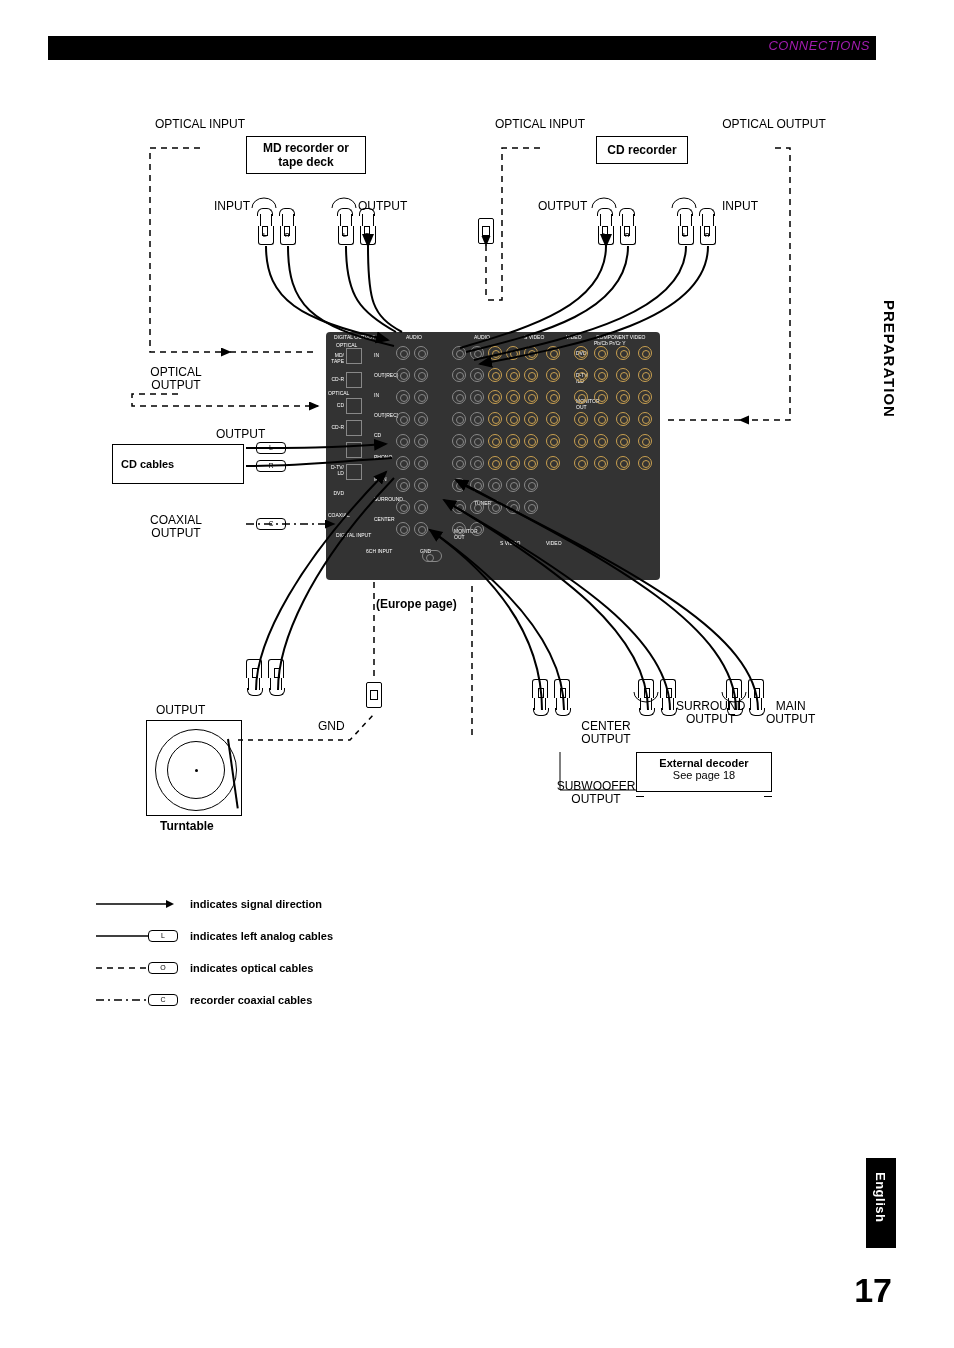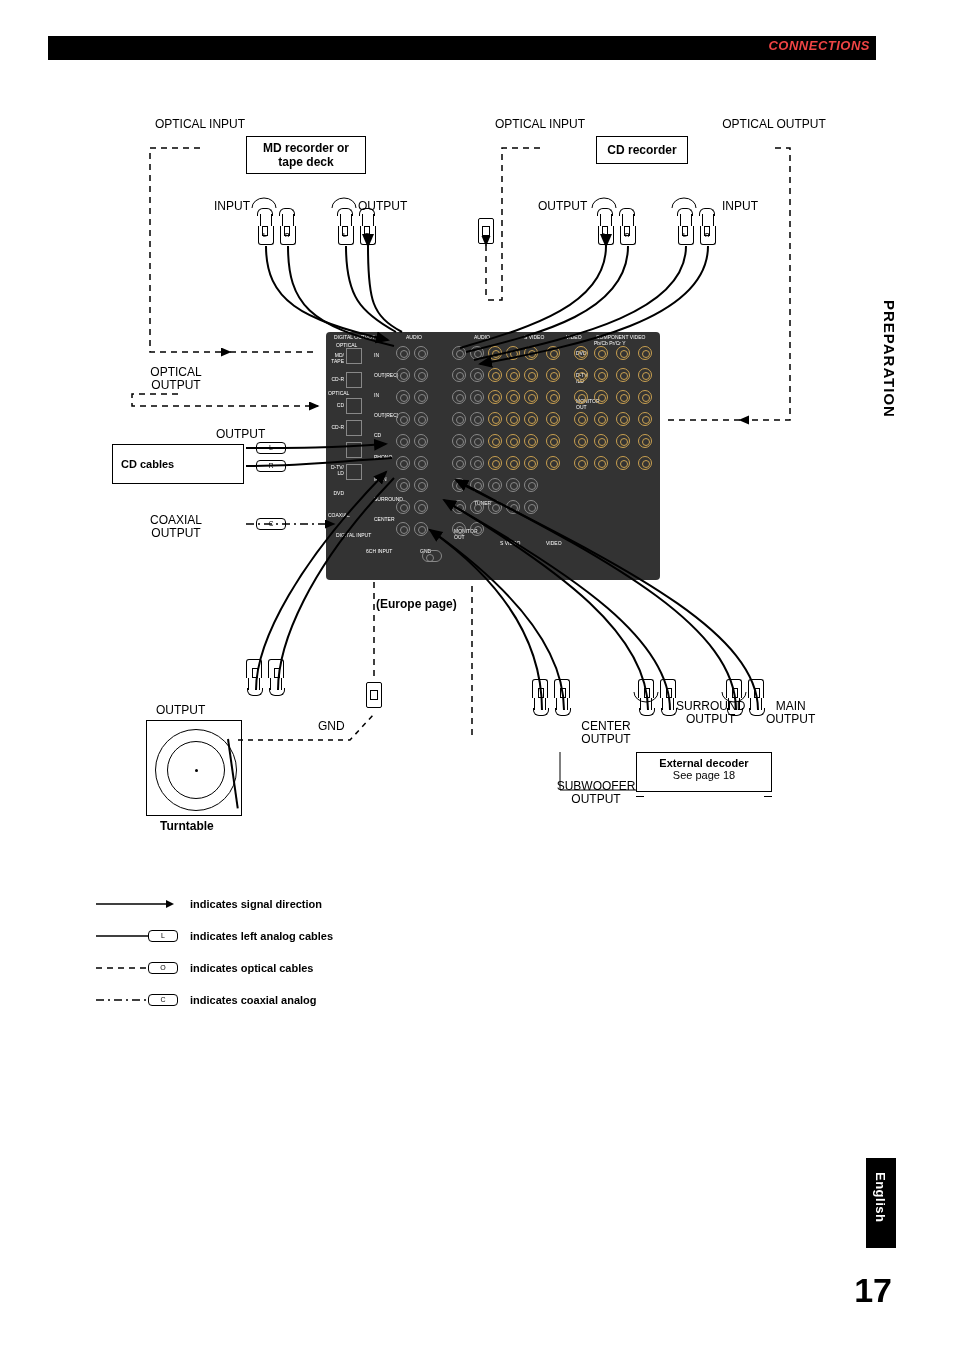--- a/index.html
+++ b/index.html
@@ -1,18 +1,18 @@
 <!DOCTYPE html>
 <html><head>
 <meta charset="utf-8">
 <style>
   *{box-sizing:border-box;margin:0;padding:0}
   body{background:#fff;font-family:Arial,Helvetica,sans-serif;width:954px;height:1348px;position:relative;color:#000}
   .blackbar{position:absolute;left:48px;top:36px;width:828px;height:24px;background:#000}
-  .hdr{position:absolute;right:84px;top:38px;color:#ef4444;font-style:italic;font-weight:bold;font-size:13px;letter-spacing:.5px}
+  .hdr{position:absolute;right:84px;top:38px;color:#a21caf;font-style:italic;font-weight:normal;font-size:13px;letter-spacing:.5px}
   .sidetab{position:absolute;right:56px;top:300px;writing-mode:vertical-rl;font-weight:bold;font-size:15px;letter-spacing:1px}
   .langtab{position:absolute;right:58px;bottom:100px;width:30px;height:90px;background:#000}
   .langtab span{position:absolute;color:#fff;font-weight:bold;font-size:13px;writing-mode:vertical-rl;left:7px;top:14px;letter-spacing:.5px}
   .pagenum{position:absolute;right:62px;bottom:38px;font-size:34px;font-weight:bold}
   .box{position:absolute;border:1px solid #000;background:#fff;font-weight:bold;font-size:12px;text-align:center;display:flex;align-items:center;justify-content:center;padding:4px}
   .lbl{position:absolute;font-size:12px;text-align:center;line-height:1.1}
   .lblctr{position:absolute;font-size:12px;text-align:center;line-height:1.1;transform:translateX(-50%)}
   .lblbold{position:absolute;font-size:12px;font-weight:bold;text-align:center;line-height:1.1}
   .rcap{position:absolute;width:22px;height:30px}
   .rcap::before{content:"";position:absolute;left:4px;top:12px;width:14px;height:18px;border:1px solid #000;border-top:none;border-radius:0 0 3px 3px}
@@ -401,15 +401,15 @@
   <div class="row">
     <div class="sym"><svg width="80" height="16">
           <line x1="0" y1="8" x2="56" y2="8" stroke="#000" stroke-width="1.5" stroke-dasharray="6 5"></line>
         </svg><div class="ljack" style="left:52px;top:2px">O</div></div>
     <div class="t">indicates optical cables</div>
   </div>
   <div class="row">
     <div class="sym"><svg width="80" height="16">
           <line x1="0" y1="8" x2="56" y2="8" stroke="#000" stroke-width="1.5" stroke-dasharray="8 4 2 4"></line>
         </svg><div class="ljack" style="left:52px;top:2px">C</div></div>
-    <div class="t">indicates coaxial analog</div>
+    <div class="t">recorder coaxial cables</div>
   </div>
 </div>
 
 </body></html>

